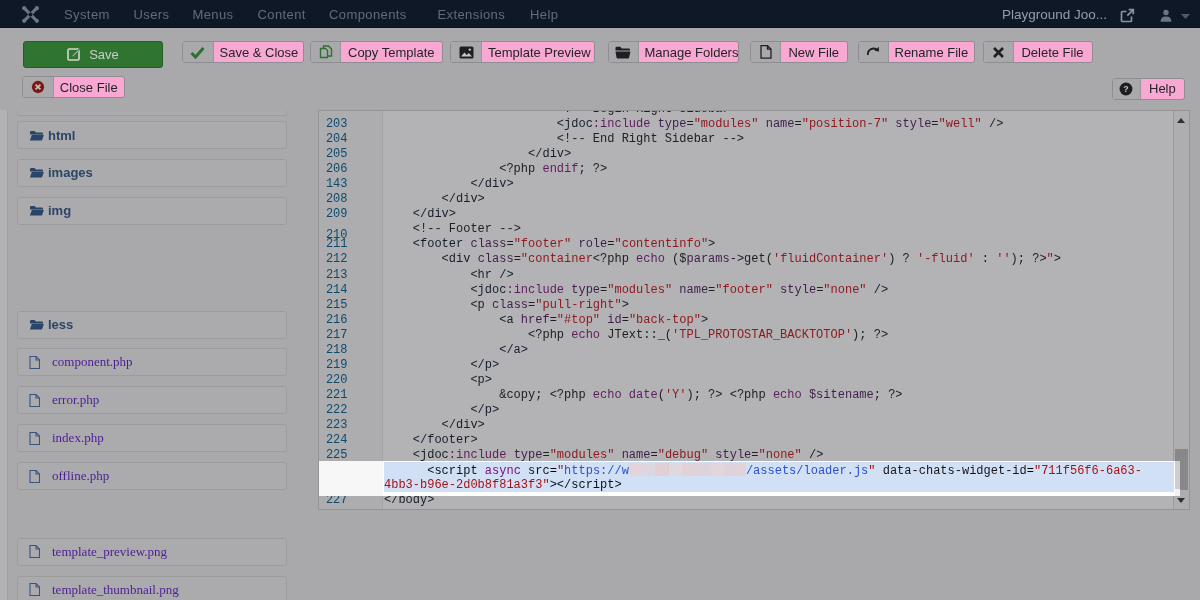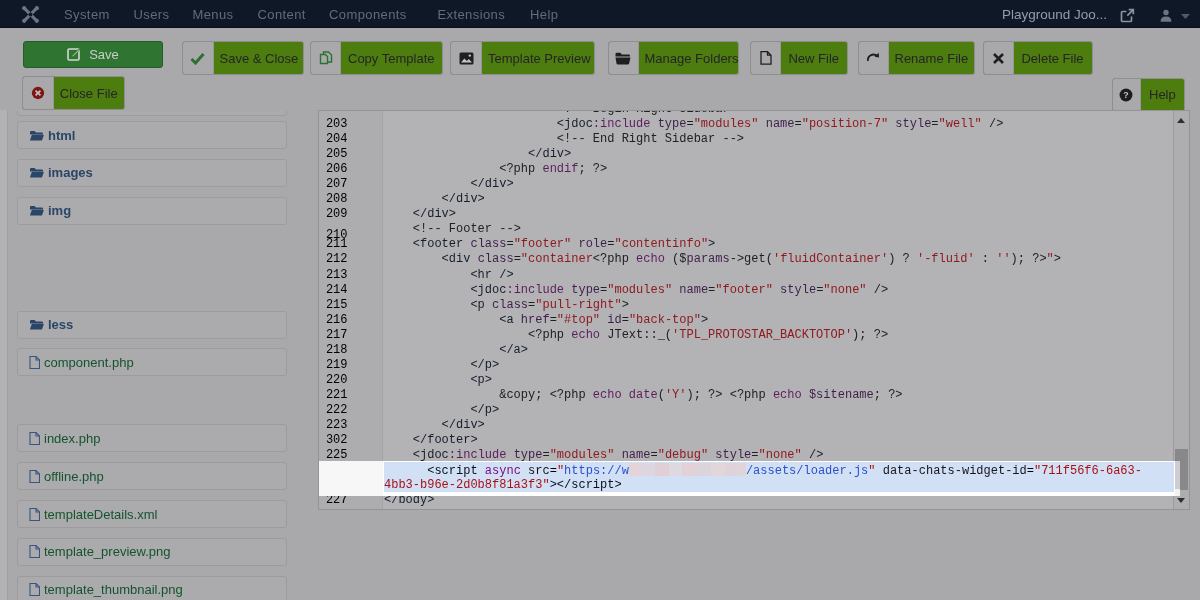--- a/index.html
+++ b/index.html
@@ -1,37 +1,37 @@
 <!DOCTYPE html>
 <html><head><meta charset="utf-8"><style>
 * { margin:0; padding:0; box-sizing:border-box; }
 html,body { width:1200px; height:600px; overflow:hidden; background:#a9a9ab;
   font-family:"Liberation Sans",sans-serif; position:relative; }
 #nav { position:absolute; left:0; top:0; width:1200px; height:28px; background:#0e1827; border-bottom:1px solid #0a111c; }
 .mi { position:absolute; top:7px; font-size:13px; letter-spacing:0.4px; color:#626c7c; }
 #pgj { position:absolute; left:1002px; top:7px; font-size:13.5px; color:#959dab; }
-.tb { position:absolute; height:34px; background:#4d7c0f; border:1px solid #8e8e90;
+.tb { position:absolute; height:22px; background:#f9a8d4; border:1px solid #8e8e90;
   border-radius:3px; display:flex; align-items:center; overflow:hidden; }
 .tbi { height:100%; background:#a9a9ab; border-right:1px solid #98989a;
   display:flex; align-items:center; justify-content:center; flex:none; }
 .tbl { flex:1; text-align:center; font-size:13px; color:#252527; white-space:nowrap; padding:0 6px; }
 .tb.save { background:#2f7431; border-color:#265c28; justify-content:center; }
 .tbls { display:flex; align-items:center; font-size:13px; color:#c8cec8; }
 #lstrip { position:absolute; left:0; top:110px; width:8px; height:490px; background:#b2b2b4; border-right:1px solid #a0a0a2; }
 #side { position:absolute; left:0; top:110.5px; width:300px; height:489.5px; overflow:hidden; }
 .si { position:absolute; left:17px; width:270px; height:28px; background:#ababad;
   border:1px solid #9c9c9e; border-radius:3px; display:flex; align-items:center; padding-left:11px; }
 .fsvg { flex:none; }
 .fo { font-size:13px; font-weight:bold; color:#2b4568; margin-left:4px; }
-.fi { font-size:13px; color:#14532d; margin-left:4px; }
+.fi { font-size:13px; color:#4c1d95; margin-left:12px;font-family:Liberation Serif, serif; }
 #ed { position:absolute; left:317.5px; top:109.5px; width:872.5px; height:400.5px;
   background:#b3b3b5; border:1px solid #949496; overflow:hidden; }
 #gut { position:absolute; left:0; top:0; width:64px; height:400px; background:#adadaf; border-right:1px solid #a3a3a5; }
 .gn { position:absolute; left:0; width:29px; text-align:right; padding-top:1.7px;
-  font-family:"Liberation Mono",monospace; font-size:12px; line-height:15.05px; color:#000000; }
+  font-family:"Liberation Mono",monospace; font-size:12px; line-height:15.05px; color:#0c4a6e; }
 .gn.gb { color:#98989a; z-index:6;margin-top:48px; }
 .ln { position:absolute; left:65.5px; white-space:pre; padding-top:1.7px;
   font-family:"Liberation Mono",monospace; font-size:12px; line-height:15.05px; color:#202022; }
 .ln i { font-style:normal; }
 .t { color:#161d2b; } .a { color:#3e1f4a; } .k { color:#5e1c5e; }
 .s { color:#8f1a20; } .p { color:#202022; } .u { color:#2d50c4; }
 .cut { position:absolute; left:0.2px; top:350.2px; width:861px; height:35.3px; background:#ffffff; z-index:2; }
 .cutg { position:absolute; left:0.2px; top:350.2px; width:64.3px; height:35.3px; background:#f7f7f7; z-index:3; }
 .cutblue { position:absolute; left:65px; top:351px; width:790px; height:30.1px; background:#d2e0f6; z-index:3; }
 .cutsb1 { position:absolute; left:856px; top:350.5px; width:5px; height:28.3px; background:#cdcdcf; z-index:3; }
@@ -197,40 +197,40 @@
       </svg>
       <span class="fo">less</span>
     </div>
 <div class="si" style="top:237.9px">
       <svg class="fsvg" width="11" height="13" viewBox="0 0 11 13">
         <path d="M1 0.5 h6 l3.5 3.5 v8.5 h-9.5 z" fill="none" stroke="#3a5480" stroke-width="1.1"></path>
         <path d="M7 0.5 v3.5 h3.5" fill="none" stroke="#3a5480" stroke-width="1.1"></path>
       </svg>
       <span class="fi">component.php</span>
     </div>
+<div class="si" style="top:275.8px">
+      <svg class="fsvg" width="11" height="13" viewBox="0 0 11 13">
+        <path d="M1 0.5 h6 l3.5 3.5 v8.5 h-9.5 z" fill="none" stroke="#3a5480" stroke-width="1.1"></path>
+        <path d="M7 0.5 v3.5 h3.5" fill="none" stroke="#3a5480" stroke-width="1.1"></path>
+      </svg>
+      <span class="fi">error.php</span>
+    </div>
 <div class="si" style="top:313.7px">
       <svg class="fsvg" width="11" height="13" viewBox="0 0 11 13">
         <path d="M1 0.5 h6 l3.5 3.5 v8.5 h-9.5 z" fill="none" stroke="#3a5480" stroke-width="1.1"></path>
         <path d="M7 0.5 v3.5 h3.5" fill="none" stroke="#3a5480" stroke-width="1.1"></path>
       </svg>
       <span class="fi">index.php</span>
     </div>
 <div class="si" style="top:351.6px">
       <svg class="fsvg" width="11" height="13" viewBox="0 0 11 13">
         <path d="M1 0.5 h6 l3.5 3.5 v8.5 h-9.5 z" fill="none" stroke="#3a5480" stroke-width="1.1"></path>
         <path d="M7 0.5 v3.5 h3.5" fill="none" stroke="#3a5480" stroke-width="1.1"></path>
       </svg>
       <span class="fi">offline.php</span>
-    </div>
-<div class="si" style="top:389.5px">
-      <svg class="fsvg" width="11" height="13" viewBox="0 0 11 13">
-        <path d="M1 0.5 h6 l3.5 3.5 v8.5 h-9.5 z" fill="none" stroke="#3a5480" stroke-width="1.1"></path>
-        <path d="M7 0.5 v3.5 h3.5" fill="none" stroke="#3a5480" stroke-width="1.1"></path>
-      </svg>
-      <span class="fi">templateDetails.xml</span>
     </div>
 <div class="si" style="top:427.4px">
       <svg class="fsvg" width="11" height="13" viewBox="0 0 11 13">
         <path d="M1 0.5 h6 l3.5 3.5 v8.5 h-9.5 z" fill="none" stroke="#3a5480" stroke-width="1.1"></path>
         <path d="M7 0.5 v3.5 h3.5" fill="none" stroke="#3a5480" stroke-width="1.1"></path>
       </svg>
       <span class="fi">template_preview.png</span>
     </div>
 <div class="si" style="top:465.3px">
       <svg class="fsvg" width="11" height="13" viewBox="0 0 11 13">
@@ -239,38 +239,38 @@
       </svg>
       <span class="fi">template_thumbnail.png</span>
     </div>
 </div>
 <div id="ed">
 <div id="gut"></div>
 <div class="gn" style="top:4.8px">203</div>
     <div class="gn" style="top:19.9px">204</div>
     <div class="gn" style="top:34.9px">205</div>
     <div class="gn" style="top:50.0px">206</div>
-    <div class="gn" style="top:65.1px">207</div>
+    <div class="gn" style="top:65.1px">143</div>
     <div class="gn" style="top:80.1px">208</div>
     <div class="gn" style="top:95.1px">209</div>
     <div class="gn" style="top:116px">210</div>
     <div class="gn" style="top:125.2px">211</div>
     <div class="gn" style="top:140.3px">212</div>
     <div class="gn" style="top:155.4px">213</div>
     <div class="gn" style="top:170.4px">214</div>
     <div class="gn" style="top:185.4px">215</div>
     <div class="gn" style="top:200.5px">216</div>
     <div class="gn" style="top:215.5px">217</div>
     <div class="gn" style="top:230.6px">218</div>
     <div class="gn" style="top:245.6px">219</div>
     <div class="gn" style="top:260.7px">220</div>
     <div class="gn" style="top:275.8px">221</div>
     <div class="gn" style="top:290.8px">222</div>
     <div class="gn" style="top:305.9px">223</div>
-    <div class="gn" style="top:320.9px">302</div>
+    <div class="gn" style="top:320.9px">224</div>
     <div class="gn" style="top:335.9px">225</div>
     <div class="gn" style="top:381.1px">227</div>
 <div class="ln" style="top:-10.2px"><i class="p">                        </i><i class="p">&lt;!-- Begin Right Sidebar --&gt;</i></div>
     <div class="ln" style="top:4.8px"><i class="p">                        </i><i class="t">&lt;jdoc</i><i class="k">:include</i><i class="p"> </i><i class="a">type</i><i class="p">=</i><i class="s">"modules"</i><i class="p"> </i><i class="a">name</i><i class="p">=</i><i class="s">"position-7"</i><i class="p"> </i><i class="a">style</i><i class="p">=</i><i class="s">"well"</i><i class="p"> </i><i class="t">/&gt;</i></div>
     <div class="ln" style="top:19.9px"><i class="p">                        </i><i class="p">&lt;!-- End Right Sidebar --&gt;</i></div>
     <div class="ln" style="top:34.9px"><i class="p">                    </i><i class="t">&lt;/div&gt;</i></div>
     <div class="ln" style="top:50.0px"><i class="p">                </i><i class="p">&lt;?php </i><i class="k">endif</i><i class="p">; ?&gt;</i></div>
     <div class="ln" style="top:65.1px"><i class="p">            </i><i class="t">&lt;/div&gt;</i></div>
     <div class="ln" style="top:80.1px"><i class="p">        </i><i class="t">&lt;/div&gt;</i></div>
     <div class="ln" style="top:95.1px"><i class="p">    </i><i class="t">&lt;/div&gt;</i></div>

